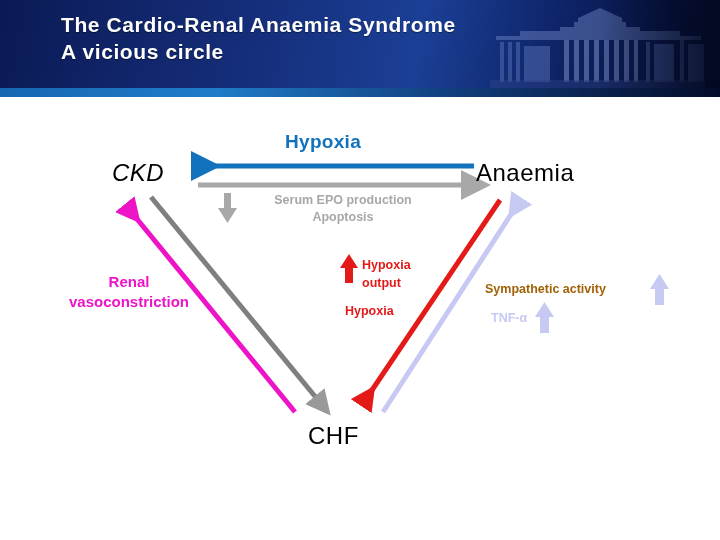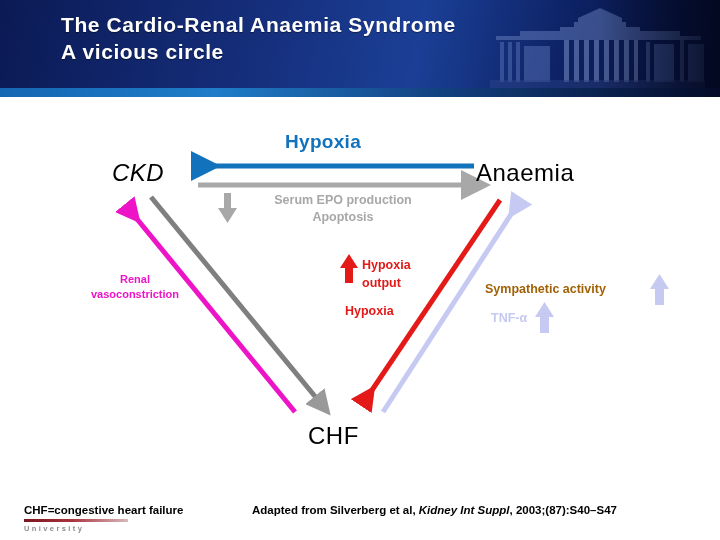--- a/index.html
+++ b/index.html
@@ -67,22 +67,22 @@
 
   #lbl-hypoxia-top {
     left: 285px; top: 34px;
     color: #1273bc; font-size: 19px; font-weight: 700; letter-spacing: .3px;
   }
   #lbl-epo {
     left: 248px; top: 95px; width: 190px;
     color: #a8a8a8; font-size: 12.5px; text-align: center; line-height: 1.35;
   }
   #lbl-renalvaso {
-    left: 60px; top: 175px; width: 150px;
-    color: #ed14c8; font-size: 11px; text-align: center; line-height: 1.35;
+    left: 54px; top: 175px; width: 150px;
+    color: #ed14c8; font-size: 15px; text-align: center; line-height: 1.35;
   }
   #lbl-uraemia {
     left: 58px; top: 228px; width: 150px;
     color: #ed14c8; font-size: 12.5px; text-align: center;
   }
   #lbl-fluid {
     left: 248px; top: 168px; width: 76px;
     color: #999999; font-size: 12.5px; text-align: left; line-height: 1.4;
   }
   #lbl-cardiac {
@@ -250,22 +250,14 @@
     <div class="edgelbl multi" id="lbl-cardiac">
       <div>Hypoxia</div>
       <div>output</div>
     </div>
     <div class="edgelbl" id="lbl-hypoxia-mid">Hypoxia</div>
 
     <div class="edgelbl" id="lbl-symp">Sympathetic activity</div>
     <div class="edgelbl" id="lbl-tnf">TNF-α</div>
   </div>
 
-  <div id="footer">
-    <div id="foot-chf">CHF=congestive heart failure</div>
-    <div id="foot-cite"><span>Adapted from Silverberg et al, </span><span class="ital">Kidney Int Suppl</span><span>, 2003;(87):S40–S47</span></div>
-    <div id="logo-wrap">
-      <div id="logo-bar"></div>
-      <div id="logo-word">University</div>
-    </div>
-  </div>
 
 </div>
 
 </body></html>

